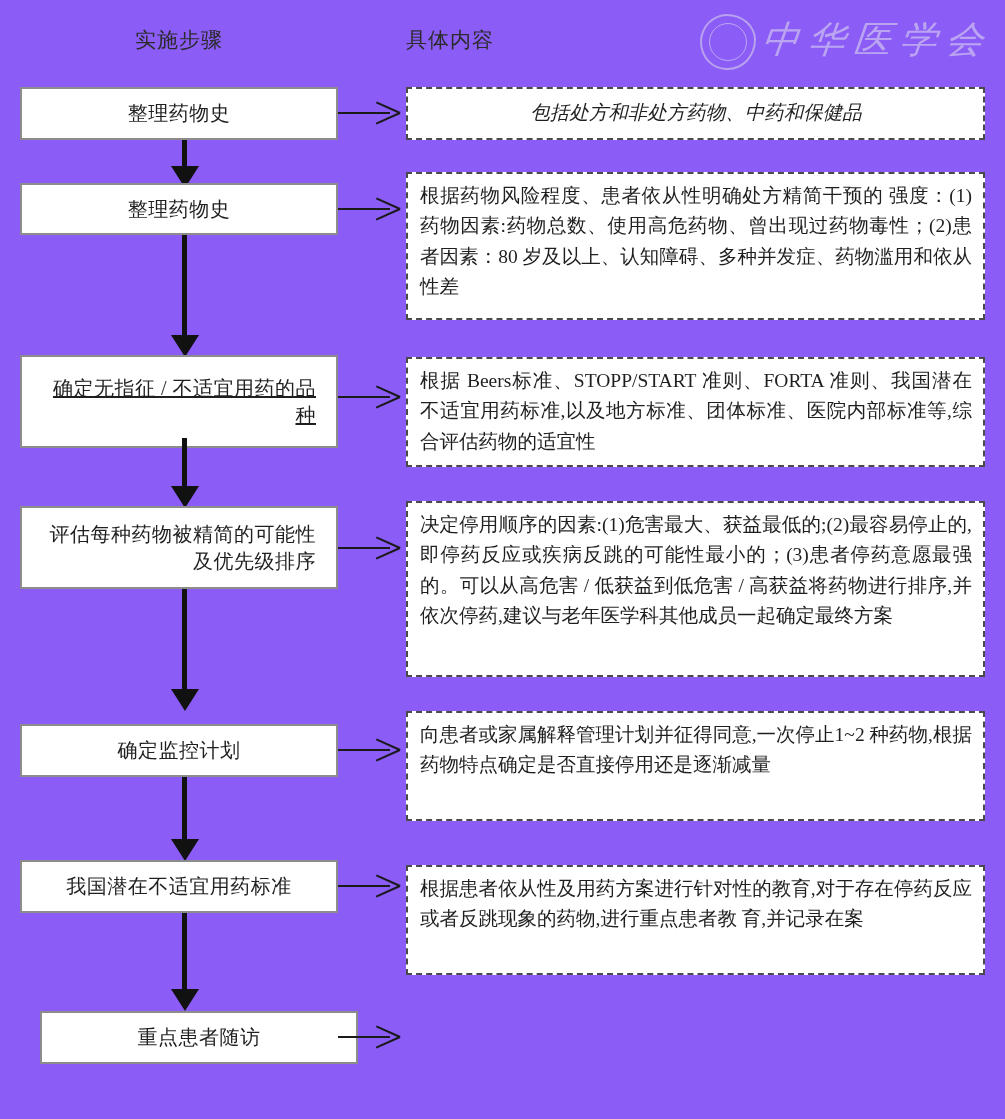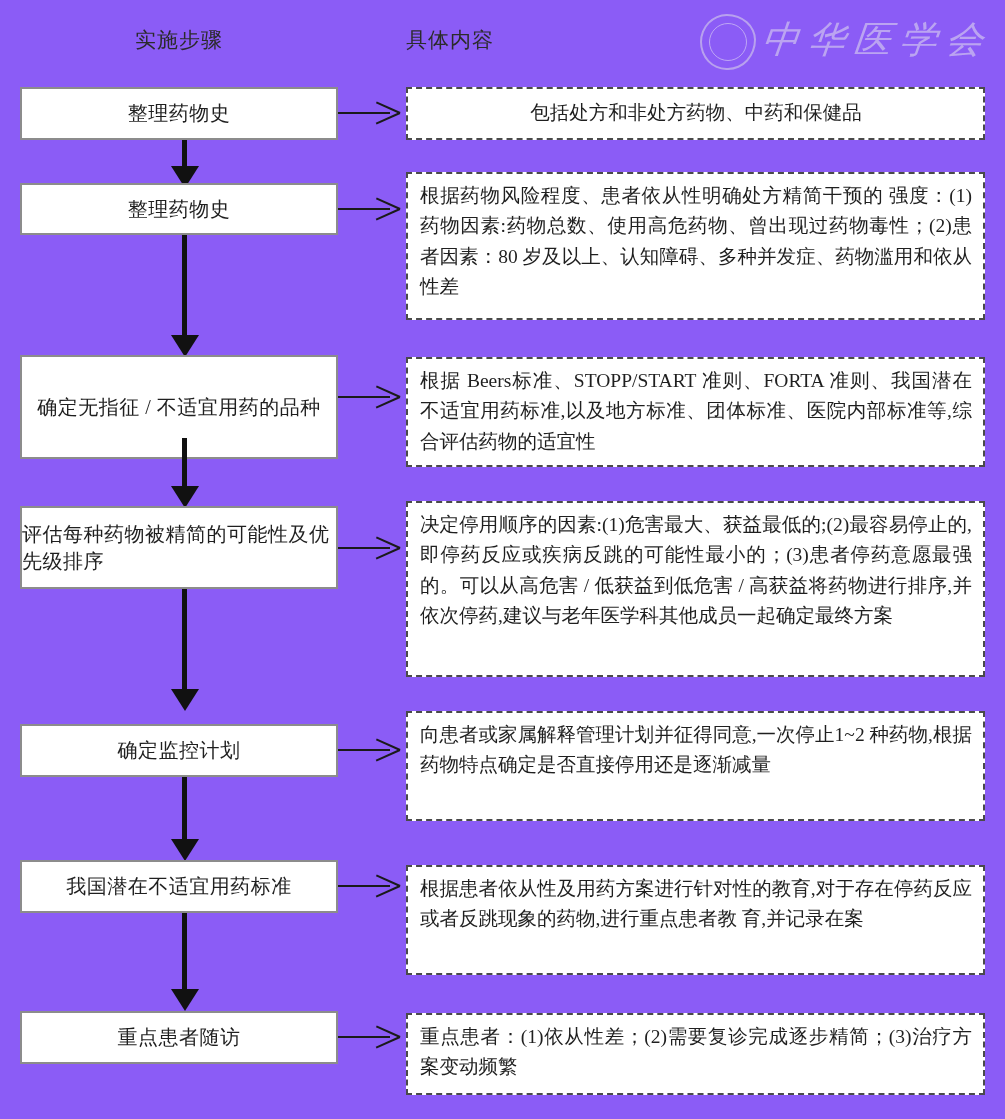--- a/index.html
+++ b/index.html
@@ -74,26 +74,26 @@
   .step-box {
     position: absolute;
     left: 20px;
     width: 318px;
     box-sizing: border-box;
     border: 2px solid #8c8c8c;
     background: #ffffff;
     display: flex;
     align-items: center;
     justify-content: center;
-    text-align: left;
+    text-align: right;
     font-size: 20px;
     line-height: 1.35;
     color: #1f1f1f;
     letter-spacing: 0.5px;
-    padding: 2px 0;
+    padding: 2px 20px;
   }
 
   
   .detail-box {
     position: absolute;
     left: 406px;
     width: 579px;
     box-sizing: border-box;
     border: 2px dashed #4a4a4a;
     background: #ffffff;
@@ -102,20 +102,21 @@
     line-height: 1.56;
     color: #1f1f1f;
     text-align: justify;
     text-justify: inter-ideograph;
   }
   .detail-box.centered {
     text-align: center;
     display: flex;
     align-items: center;
     justify-content: center;
+    font-style: italic;
   }
 
   
   
   .h-conn {
     position: absolute;
     left: 338px;
     width: 70px;
     height: 22px;
   }
@@ -203,21 +204,21 @@
     </div>
   </div>
   <div class="detail-box" id="detail-1" style="top:172px; height:148px;">
     <span>根据药物风险程度、患者依从性明确处方精简干预的 强度：(1)药物因素:药物总数、使用高危药物、曾出现过药物毒性；(2)患者因素：80 岁及以上、认知障碍、多种并发症、药物滥用和依从性差</span>
   </div>
   <div class="v-conn" style="top:235px; height:122px;">
     <div class="stem" style="height:104px;"></div>
     <div class="tri" style="top:100px;"></div>
   </div>
 
-  <div class="step-box" id="step-2" style="top:355px; height:104px;">
+  <div class="step-box" id="step-2" style="top:355px; height:93px;text-decoration:underline;">
     <span>确定无指征 / 不适宜用药的品种</span>
   </div>
   <div class="h-conn" style="top:386px;">
     <div class="line"></div>
     <div class="head">
       <span class="up"></span>
         <span class="down"></span>
     </div>
   </div>
   <div class="detail-box" id="detail-2" style="top:357px; height:110px;">
@@ -275,27 +276,24 @@
     </div>
   </div>
   <div class="detail-box" id="detail-5" style="top:865px; height:110px;">
     <span>根据患者依从性及用药方案进行针对性的教育,对于存在停药反应或者反跳现象的药物,进行重点患者教 育,并记录在案</span>
   </div>
   <div class="v-conn" style="top:913px; height:98px;">
     <div class="stem" style="height:80px;"></div>
     <div class="tri" style="top:76px;"></div>
   </div>
 
-  <div class="step-box" id="step-6" style="top:1011px; height:53px;">
+  <div class="step-box" id="step-6" style="top:1011px; height:53px;margin-left:20px;">
     <span>重点患者随访</span>
   </div>
   <div class="h-conn" style="top:1026px;">
     <div class="line"></div>
     <div class="head">
       <span class="up"></span>
         <span class="down"></span>
     </div>
   </div>
-  <div class="detail-box" id="detail-6" style="top:1013px; height:82px;">
-    <span>重点患者：(1)依从性差；(2)需要复诊完成逐步精简；(3)治疗方案变动频繁</span>
-  </div>
 
 </div>
 
 </body></html>

